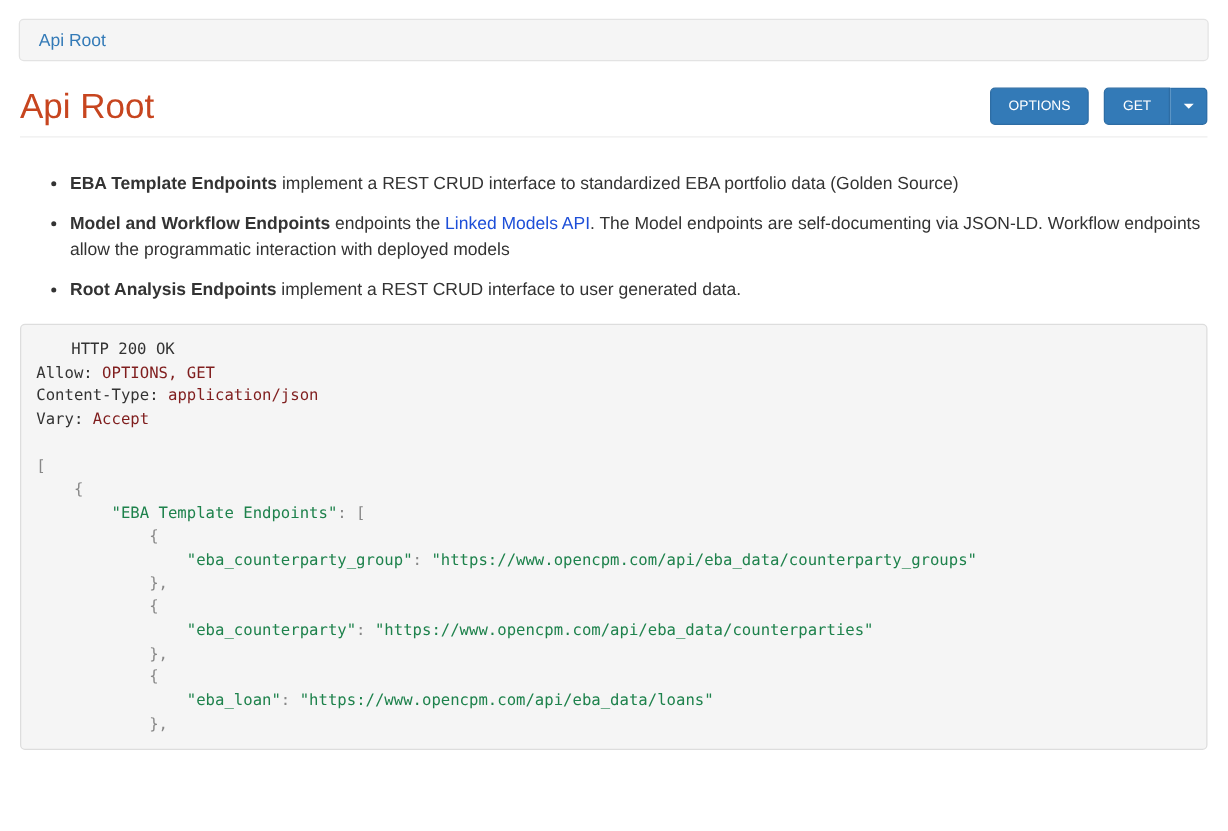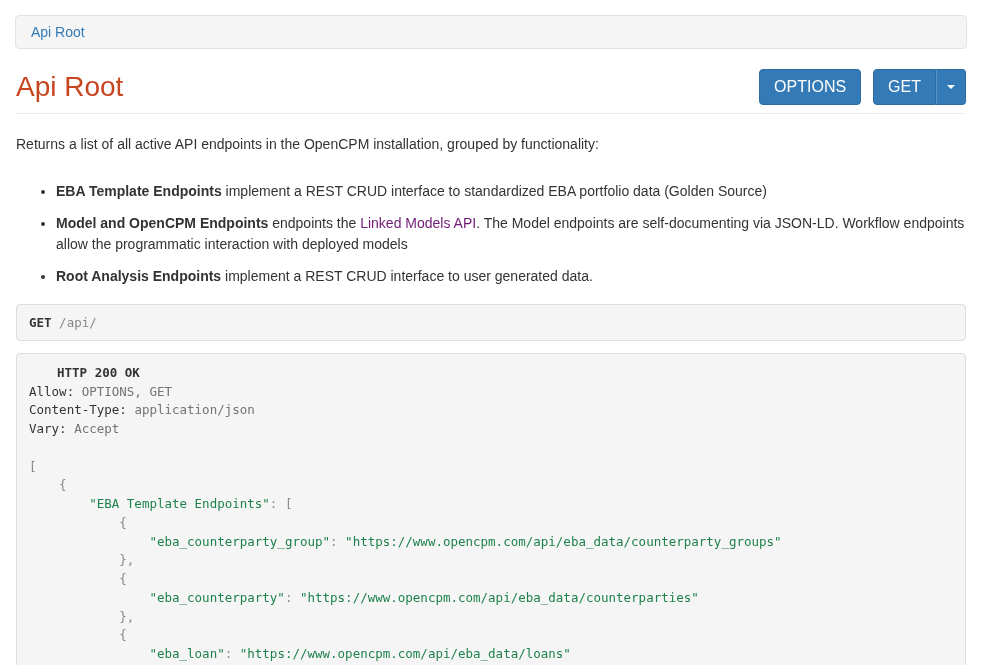--- a/index.html
+++ b/index.html
@@ -45,21 +45,21 @@
     .btn-group {
       display: flex;
       gap: 12px;
     }
     .btn {
       background: #337ab7;
       color: #fff;
       border: 1px solid #2e6da4;
       border-radius: 4px;
       padding: 8px 14px;
-      font-size: 16px;
+      font-size: 11px;
       cursor: pointer;
       display: inline-flex;
       align-items: center;
     }
     .btn-split-group {
       display: inline-flex;
     }
     .btn-split-group .btn:first-child {
       border-top-right-radius: 0;
       border-bottom-right-radius: 0;
@@ -90,21 +90,21 @@
       margin-top: 26px;
     }
     .bullets li {
       margin-bottom: 10px;
       line-height: 1.55;
     }
     .bullets li strong {
       font-weight: 700;
     }
     .bullets a {
-      color: #701a75;
+      color: #1d4ed8;
       text-decoration: none;
     }
     .request-box {
       background: #f5f5f5;
       border: 1px solid #ddd;
       border-radius: 4px;
       padding: 10px 12px;
       font-family: Menlo, Monaco, Consolas, monospace;
       font-size: 12.5px;
       margin-bottom: 12px;
@@ -122,22 +122,22 @@
       border-radius: 4px;
       padding: 10px 12px;
       font-family: Menlo, Monaco, Consolas, monospace;
       font-size: 12.5px;
       line-height: 1.5;
       white-space: pre;
       overflow-x: auto;
     }
     .line { white-space: pre; }
     .hdr-key { font-weight: 400; color: #333; }
-    .hdr-val { color: #737373; margin-top: 16px; }
-    .status-line { font-weight: 700; padding-left: 28px; }
+    .hdr-val { color: #7f1d1d; margin-top: 16px; }
+    .status-line { font-weight: 400; padding-left: 28px; }
     .j-punc { color: #888; }
     .j-key { color: #1e824c; }
     .j-str { color: #1e824c; }
   </style>
 </head>
 <body>
 
 <div class="breadcrumb">
   <a href="#">Api Root</a>
 </div>
@@ -149,32 +149,28 @@
       <button class="btn">OPTIONS</button>
       <div class="btn-split-group">
         <button class="btn">GET</button>
         <button class="btn btn-caret">
           <span class="caret-down"></span>
         </button>
       </div>
     </div>
   </div>
 
-  <p class="description">Returns a list of all active API endpoints in the OpenCPM installation, grouped by functionality:</p>
 
   <ul class="bullets">
     <li>
       <strong>EBA Template Endpoints</strong><span> implement a REST CRUD interface to standardized EBA portfolio data (Golden Source)</span>
     </li>
     <li>
-      <strong>Model and OpenCPM Endpoints</strong><span> endpoints the </span><a href="#">Linked Models API</a><span>. The Model endpoints are self-documenting via JSON-LD. Workflow endpoints allow the programmatic interaction with deployed models</span>
+      <strong>Model and Workflow Endpoints</strong><span> endpoints the </span><a href="#">Linked Models API</a><span>. The Model endpoints are self-documenting via JSON-LD. Workflow endpoints allow the programmatic interaction with deployed models</span>
     </li>
     <li>
       <strong>Root Analysis Endpoints</strong><span> implement a REST CRUD interface to user generated data.</span>
     </li>
   </ul>
 
-  <div class="request-box">
-    <span class="method">GET</span> <span class="path">/api/</span>
-  </div>
 
   <div class="response-box"><div class="line status-line">HTTP 200 OK</div><div class="line"><span class="hdr-key">Allow:</span> <span class="hdr-val">OPTIONS, GET</span></div><div class="line"><span class="hdr-key">Content-Type:</span> <span class="hdr-val">application/json</span></div><div class="line"><span class="hdr-key">Vary:</span> <span class="hdr-val">Accept</span></div><div class="line"> </div><div class="line"><span class="j-punc">[</span></div><div class="line">    <span class="j-punc">{</span></div><div class="line">        <span class="j-key" id="group-key">"EBA Template Endpoints"</span><span class="j-punc">: [</span></div><div class="line">            <span class="j-punc">{</span></div><div class="line">                <span class="j-key" id="e0k">"eba_counterparty_group"</span><span class="j-punc">: </span><span class="j-str" id="e0u">"https://www.opencpm.com/api/eba_data/counterparty_groups"</span></div><div class="line">            <span class="j-punc">},</span></div><div class="line">            <span class="j-punc">{</span></div><div class="line">                <span class="j-key" id="e1k">"eba_counterparty"</span><span class="j-punc">: </span><span class="j-str" id="e1u">"https://www.opencpm.com/api/eba_data/counterparties"</span></div><div class="line">            <span class="j-punc">},</span></div><div class="line">            <span class="j-punc">{</span></div><div class="line">                <span class="j-key" id="e2k">"eba_loan"</span><span class="j-punc">: </span><span class="j-str" id="e2u">"https://www.opencpm.com/api/eba_data/loans"</span></div><div class="line">            <span class="j-punc">},</span></div></div>
 </div>
 
 </body></html>

